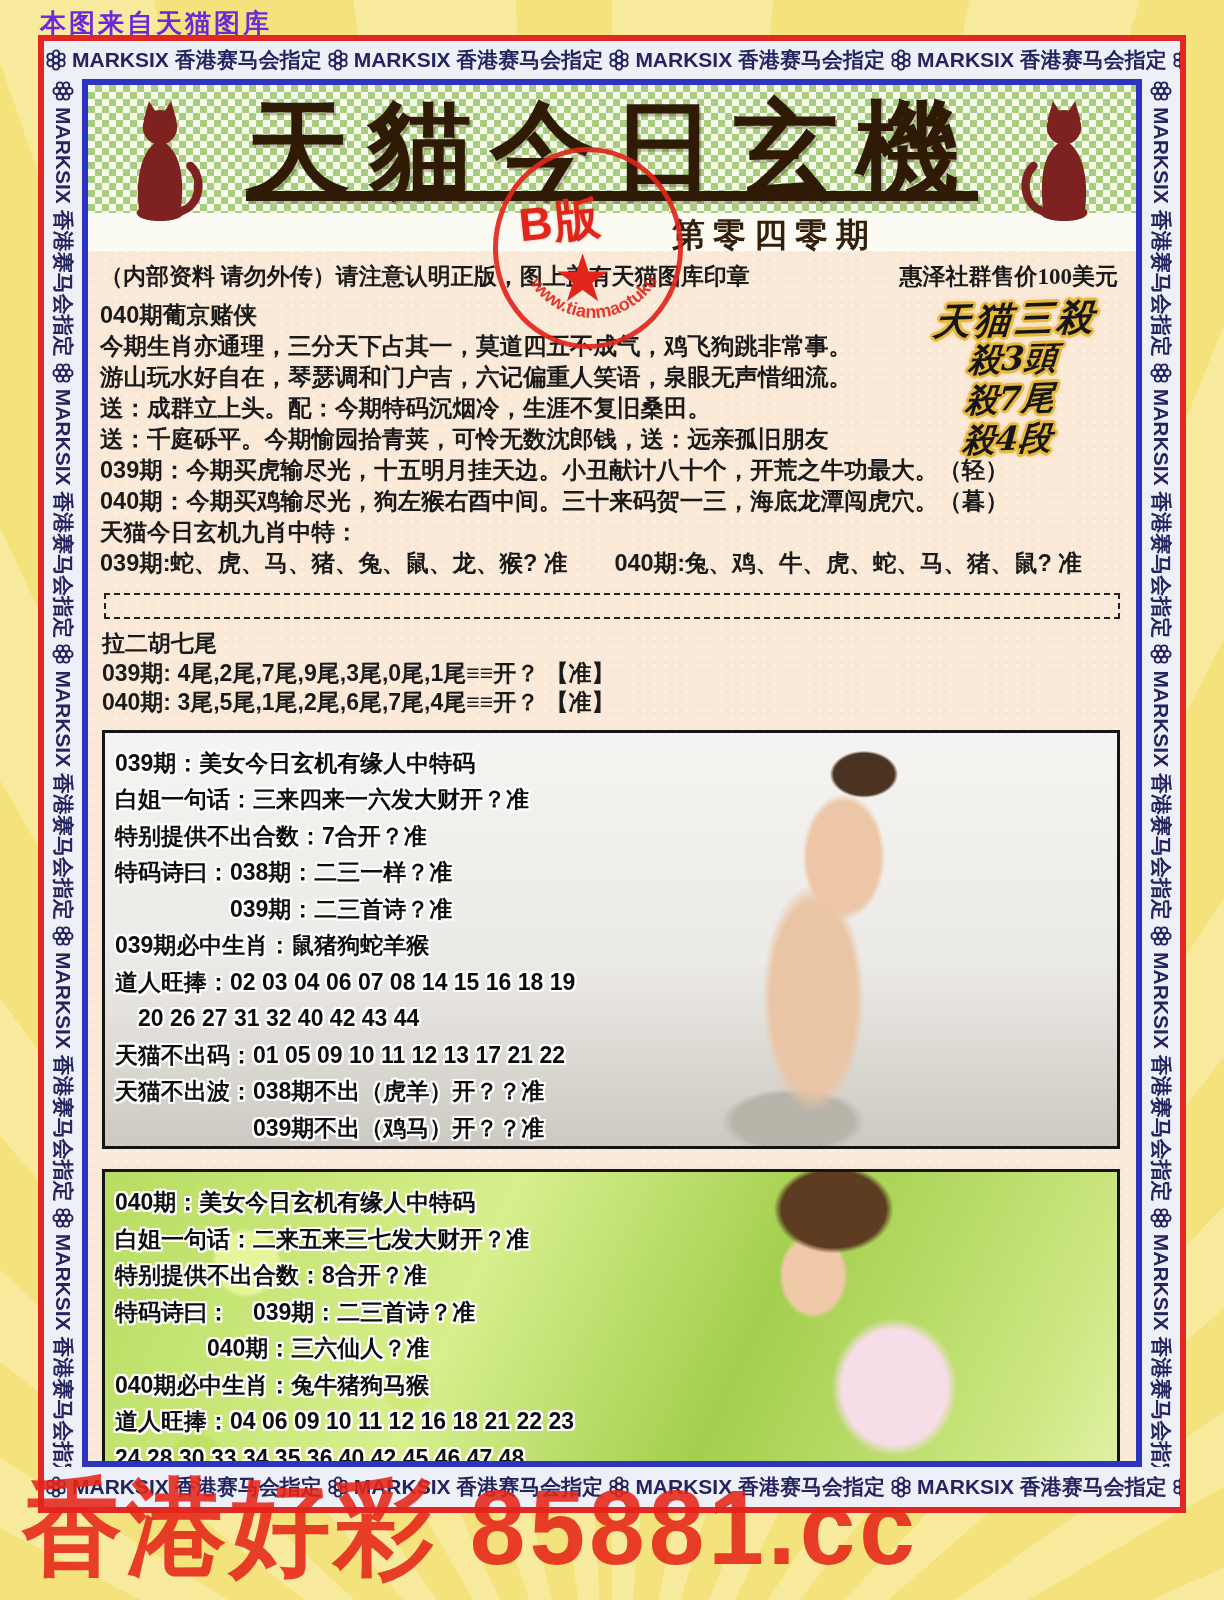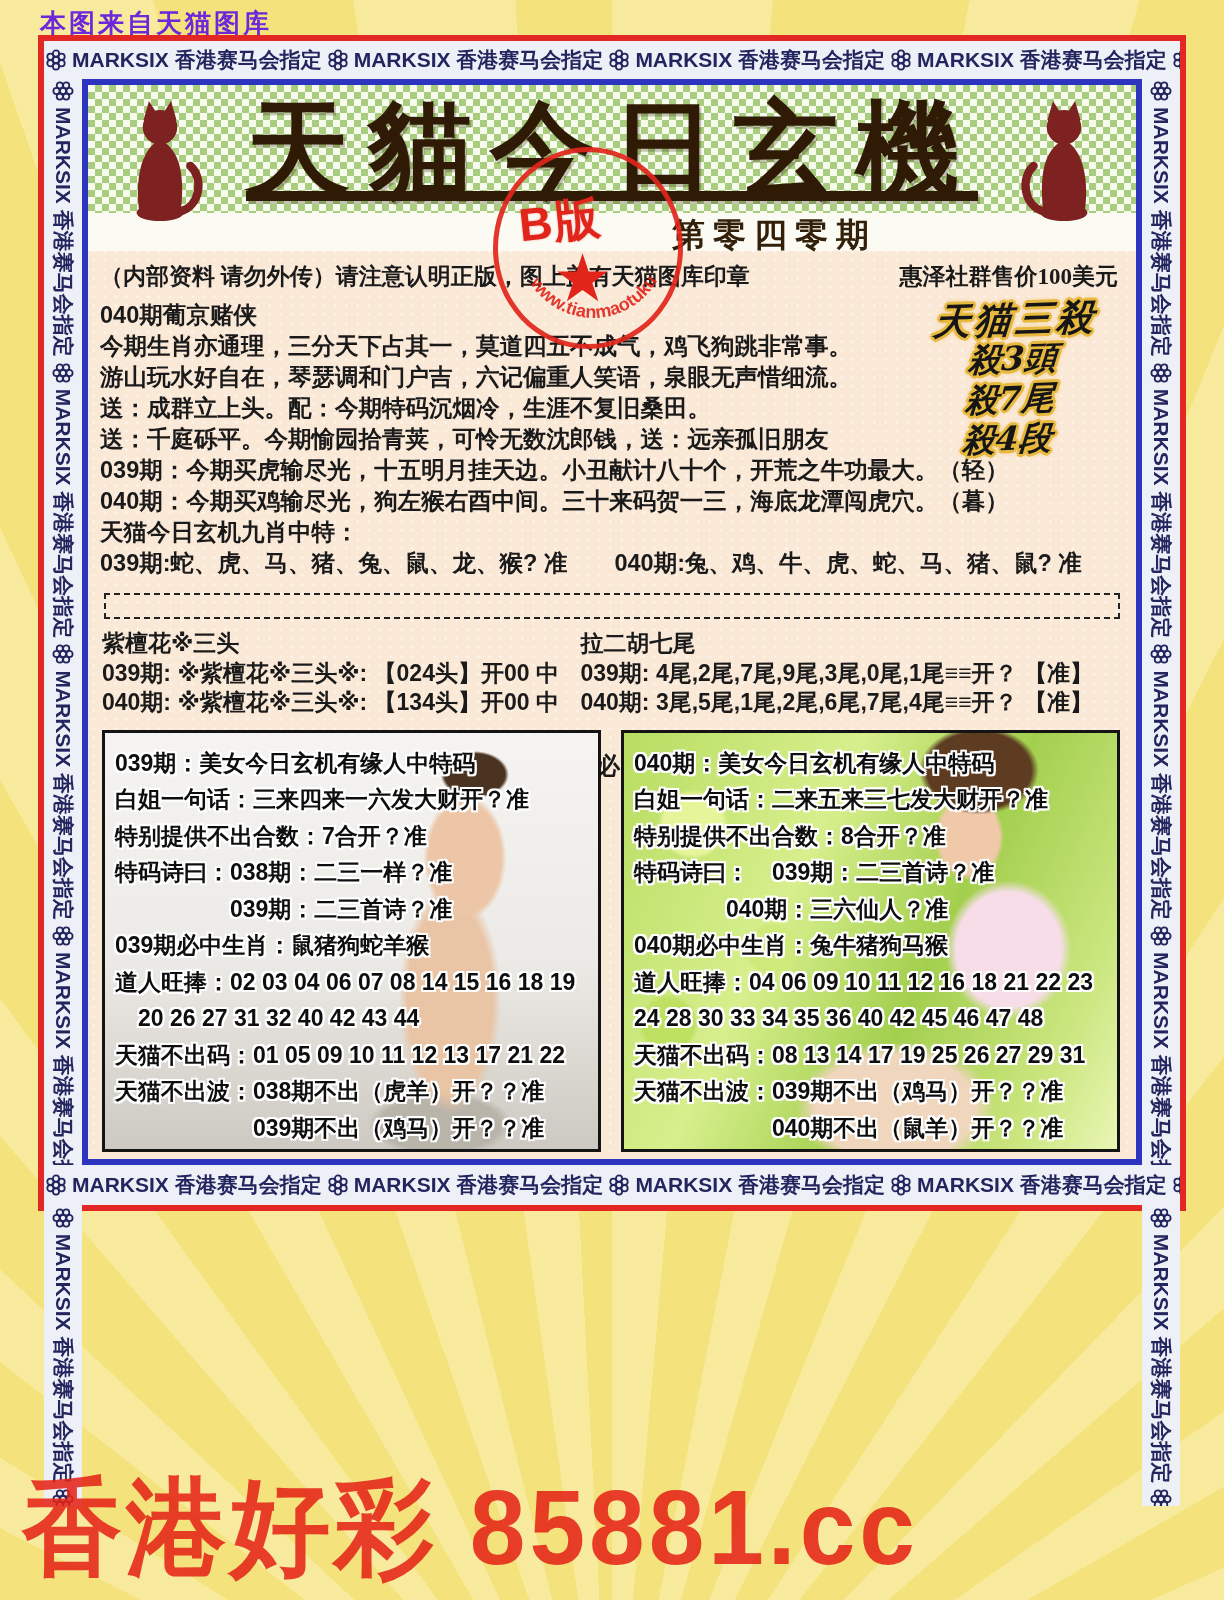--- a/index.html
+++ b/index.html
@@ -4,21 +4,21 @@
 <style>
   html,body{margin:0;padding:0;}
   body{
     width:1224px;height:1600px;position:relative;overflow:hidden;
     background:#f4e27c;
     background-image:repeating-conic-gradient(from 0deg at 50% 115%, rgba(255,250,220,.35) 0deg 5deg, rgba(0,0,0,0) 5deg 11deg);
     font-family:"Liberation Sans","DejaVu Sans",sans-serif;color:#1a1a1a;
   }
   .top-watermark{position:absolute;left:40px;top:6px;font-size:26px;font-weight:bold;color:#6d28d9;letter-spacing:3px;}
   
-  .page{position:absolute;left:38px;top:35px;width:1148px;height:1176px;border:6px solid #e32724;background:#0c4a6e;box-sizing:border-box;}
+  .page{position:absolute;left:38px;top:35px;width:1148px;height:1478px;border:6px solid #e32724;background:#0c4a6e;box-sizing:border-box;}
   .mk-strip{display:flex;align-items:center;justify-content:space-around;background:#eef0f8;color:#23255e;font-weight:bold;font-size:21px;white-space:nowrap;overflow:hidden;}
   .mk-strip .mk-label{margin:0 4px;}
   .mk-strip svg{flex:0 0 auto;}
   .strip-top{position:absolute;left:0;top:0;width:100%;height:38px;}
   .strip-bottom{position:absolute;left:0;bottom:0;width:100%;height:40px;}
   .band-left,.band-right{position:absolute;top:38px;width:38px;height:1427px;overflow:hidden;}
   .band-left{left:0;}
   .band-right{right:0;}
   .band-left .mk-strip,.band-right .mk-strip{
     position:absolute;left:0;top:0;width:1427px;height:38px;
@@ -61,21 +61,21 @@
   .killer{position:relative;margin:14px 16px 0 16px;border:2px dashed #222;display:flex;padding:10px 0 12px 0;}
   .kcol{flex:1;font-size:23px;font-weight:bold;line-height:27.2px;white-space:pre-line;padding-left:28px;}
   .kcol.right{border-left:2px dashed #222;padding-left:42px;}
   .middle-word{position:absolute;left:calc(50% - 52px);top:138px;writing-mode:vertical-rl;text-orientation:upright;font-size:24px;font-weight:bold;letter-spacing:14px;}
   
   .tails{display:flex;margin:10px 16px 0 14px;}
   .tails .tcol{font-size:23px;font-weight:bold;line-height:29.5px;white-space:pre-line;}
   .tails .tcol.left{width:47%;}
   .tails .tcol.right{width:53%;}
   
-  .photo-row{display:flex;gap:20px;margin:12px 16px 0 14px;}
+  .photo-row{display:flex;gap:20px;margin:12px 16px 0 14px;flex-direction:column;}
   .photo{flex:1;height:422px;border:3px solid #141414;position:relative;overflow:hidden;box-sizing:border-box;}
   .photo .ptext{position:relative;z-index:2;padding:12px 8px 0 10px;font-size:23px;font-weight:bold;line-height:36.5px;white-space:pre-line;color:#0e0e0e;
     text-shadow:-2px -2px 0 #fff,2px -2px 0 #fff,-2px 2px 0 #fff,2px 2px 0 #fff,-2px 0 0 #fff,2px 0 0 #fff,0 -2px 0 #fff,0 2px 0 #fff;}
   .photo.simL{background:
     radial-gradient(ellipse 55px 38px at 75% 10%, #4a3320 0 55%, rgba(0,0,0,0) 62%),
     radial-gradient(ellipse 66px 100px at 73% 30%, #ecc6a6 0 55%, rgba(0,0,0,0) 63%),
     radial-gradient(ellipse 42px 26px at 73% 36%, #f7f3ee 0 55%, rgba(0,0,0,0) 65%),
     radial-gradient(ellipse 85px 190px at 70% 64%, #e9c4a5 0 50%, rgba(0,0,0,0) 60%),
     radial-gradient(ellipse 120px 55px at 68% 94%, #b9b4aa 0 50%, rgba(0,0,0,0) 60%),
     linear-gradient(180deg,#f5f4f2 0%,#eceae6 55%,#dbd8d2 80%,#ccc9c2 100%);}
@@ -386,23 +386,20 @@
 039期：今期买虎输尽光，十五明月挂天边。小丑献计八十个，开荒之牛功最大。（轻）
 040期：今期买鸡输尽光，狗左猴右酉中间。三十来码贺一三，海底龙潭闯虎穴。（暮）
 天猫今日玄机九肖中特：
 039期:蛇、虎、马、猪、兔、鼠、龙、猴? 准　　040期:兔、鸡、牛、虎、蛇、马、猪、鼠? 准</div>
 
     <div class="killer">
       <div class="middle-word">长跟必中</div>
     </div>
 
     <div class="tails">
-      <div class="tcol left">紫檀花※三头
-039期:  ※紫檀花※三头※:  【024头】开00 中
-040期:  ※紫檀花※三头※:  【134头】开00 中</div>
       <div class="tcol right">拉二胡七尾
 039期:  4尾,2尾,7尾,9尾,3尾,0尾,1尾≡≡开？ 【准】
 040期:  3尾,5尾,1尾,2尾,6尾,7尾,4尾≡≡开？ 【准】</div>
     </div>
 
     <div class="photo-row">
       <div class="photo simL">
         <div class="ptext">039期：美女今日玄机有缘人中特码
 白姐一句话：三来四来一六发大财开？准
 特别提供不出合数：7合开？准

